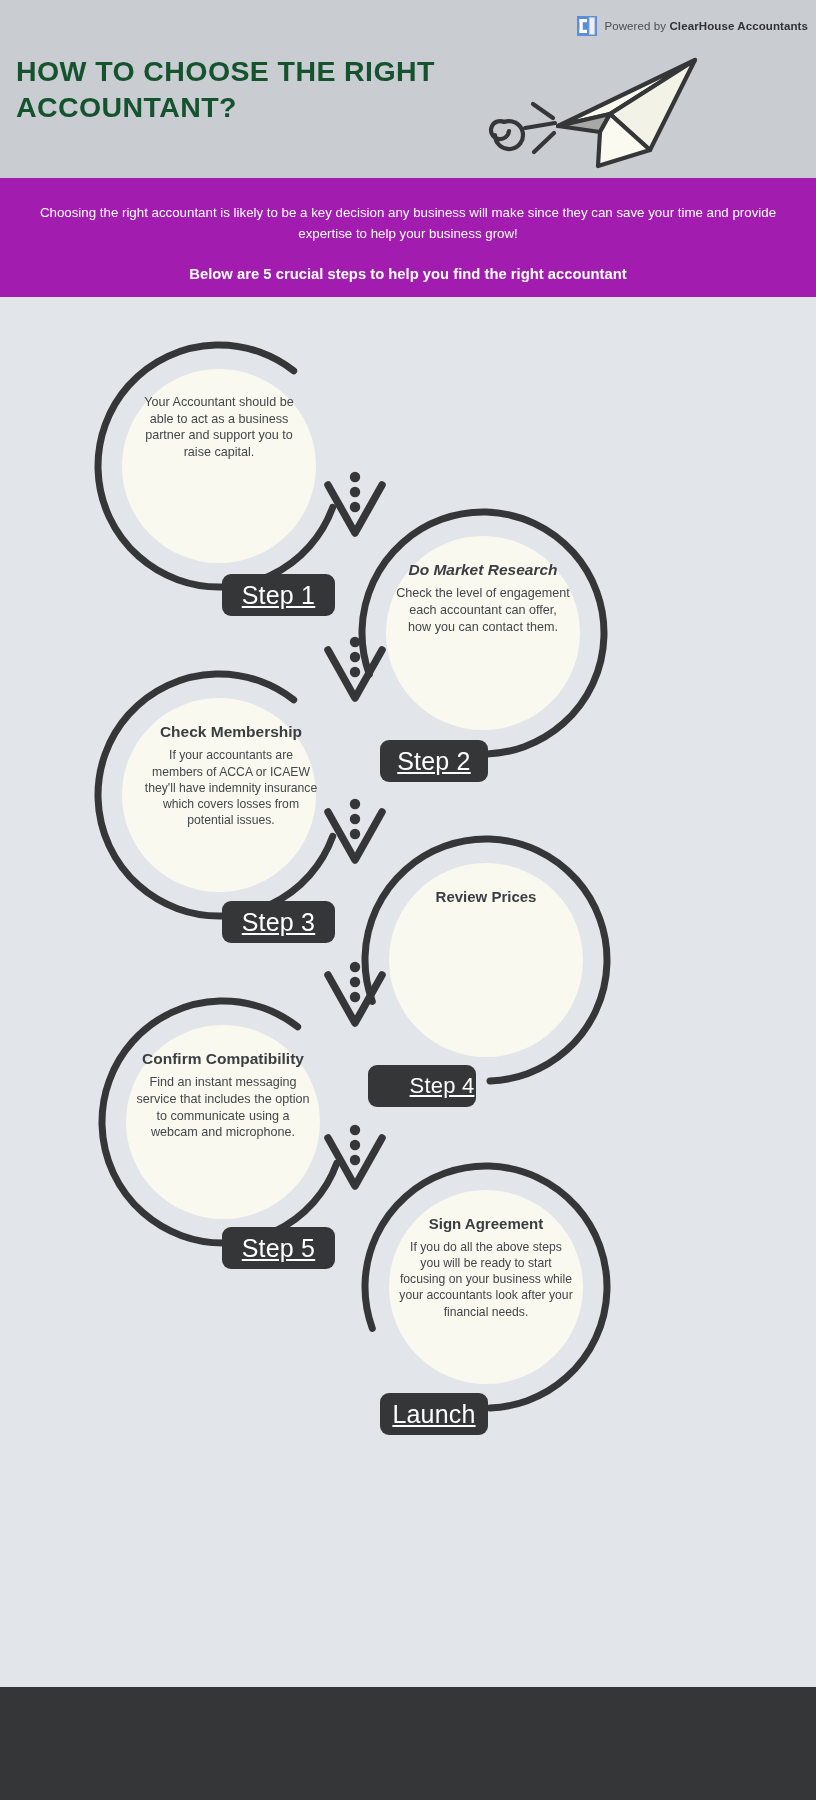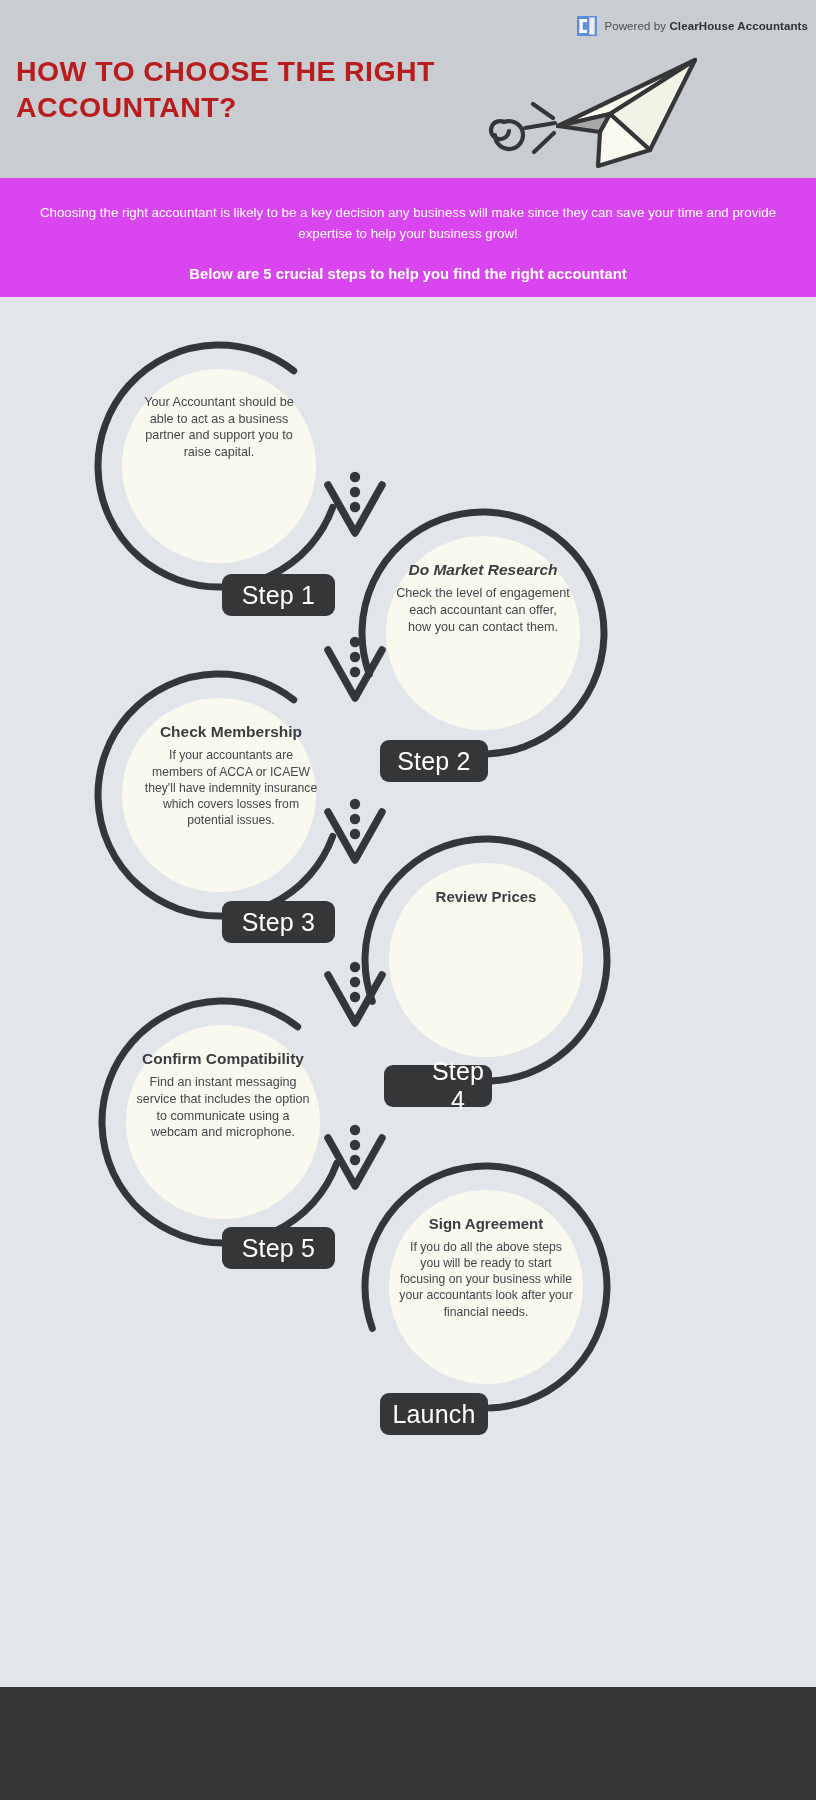--- a/index.html
+++ b/index.html
@@ -22,28 +22,28 @@
   }
   #brand-logo { width:20px; height:20px; position:relative; flex:0 0 auto; }
   #brand-text {
     font-size:11.5px; color:#4a4d52; letter-spacing:.1px; white-space:nowrap;
   }
   #brand-text b { color:#2f3237; font-weight:bold; }
 
   #main-title {
     position:absolute; left:16px; top:53px; width:450px;
     font-size:28.5px; font-weight:bold; line-height:1.28;
-    color:#b91c1c; letter-spacing:.4px;
+    color:#14532d; letter-spacing:.4px;
   }
   #plane-wrap { position:absolute; left:450px; top:40px; width:260px; height:130px; }
 
   
   #banner {
     position:absolute; left:0; top:178px; width:816px; height:119px;
-    background:#d946ef; color:#fff; text-align:center;
+    background:#a21caf; color:#fff; text-align:center;
   }
   #banner-line1 {
     position:absolute; left:36px; top:25px; width:744px;
     font-size:13.3px; line-height:1.55;
   }
   #banner-line2 {
     position:absolute; left:36px; top:88px; width:744px;
     font-size:14.8px; font-weight:bold;
   }
 
@@ -54,21 +54,21 @@
   .step-text {
     position:absolute; text-align:center; color:#3a3d42;
   }
   .step-title { font-weight:bold; line-height:1.18; margin-bottom:6px; }
   .step-body  { line-height:1.33; color:#43464b; }
 
   .badge {
     position:absolute; background:#343638; color:#fff;
     border-radius:9px; text-align:center;
     font-weight:normal; letter-spacing:.2px;
-    display:flex; align-items:center; justify-content:center;
+    display:flex; align-items:center; justify-content:center;text-decoration:underline;
   }
 
   
   #footer {
     position:absolute; left:0; top:1687px; width:816px; height:113px;
     background:#343638;
   }
 </style>
 </head>
 <body>
@@ -165,21 +165,21 @@
       </div>
       <div class="badge" style="left: 380px; top: 443px; width: 108px; height: 42px; font-size: 25px;">Step 2</div>
       <div class="step-text" style="left: 132px; top: 426px; width: 174px; margin-left: 12px;">
         <div class="step-title" style="font-size: 15.5px;">Check Membership</div>
         <div class="step-body" style="font-size: 12.2px;">If your accountants are members of ACCA or ICAEW they'll have indemnity insurance which covers losses from potential issues.</div>
       </div>
       <div class="badge" style="left: 222px; top: 604px; width: 113px; height: 42px; font-size: 25px;">Step 3</div>
       <div class="step-text" style="left: 399px; top: 591px; width: 174px;">
         <div class="step-title" style="font-size: 15px;">Review Prices</div>
       </div>
-      <div class="badge" style="left: 384px; top: 768px; width: 108px; height: 42px; font-size: 25px; padding-left: 40px;">Step 4</div>
+      <div class="badge" style="left: 368px; top: 768px; width: 108px; height: 42px; font-size: 22px; padding-left: 40px;">Step 4</div>
       <div class="step-text" style="left: 136px; top: 753px; width: 174px;">
         <div class="step-title" style="font-size: 15.5px;">Confirm Compatibility</div>
         <div class="step-body" style="font-size: 12.6px;">Find an instant messaging service that includes the option to communicate using a webcam and microphone.</div>
       </div>
       <div class="badge" style="left: 222px; top: 930px; width: 113px; height: 42px; font-size: 25px;">Step 5</div>
       <div class="step-text" style="left: 399px; top: 918px; width: 174px;">
         <div class="step-title" style="font-size: 15px;">Sign Agreement</div>
         <div class="step-body" style="font-size: 12.2px;">If you do all the above steps you will be ready to start focusing on your business while your accountants look after your financial needs.</div>
       </div>
       <div class="badge" style="left: 380px; top: 1096px; width: 108px; height: 42px; font-size: 25px;">Launch</div>

